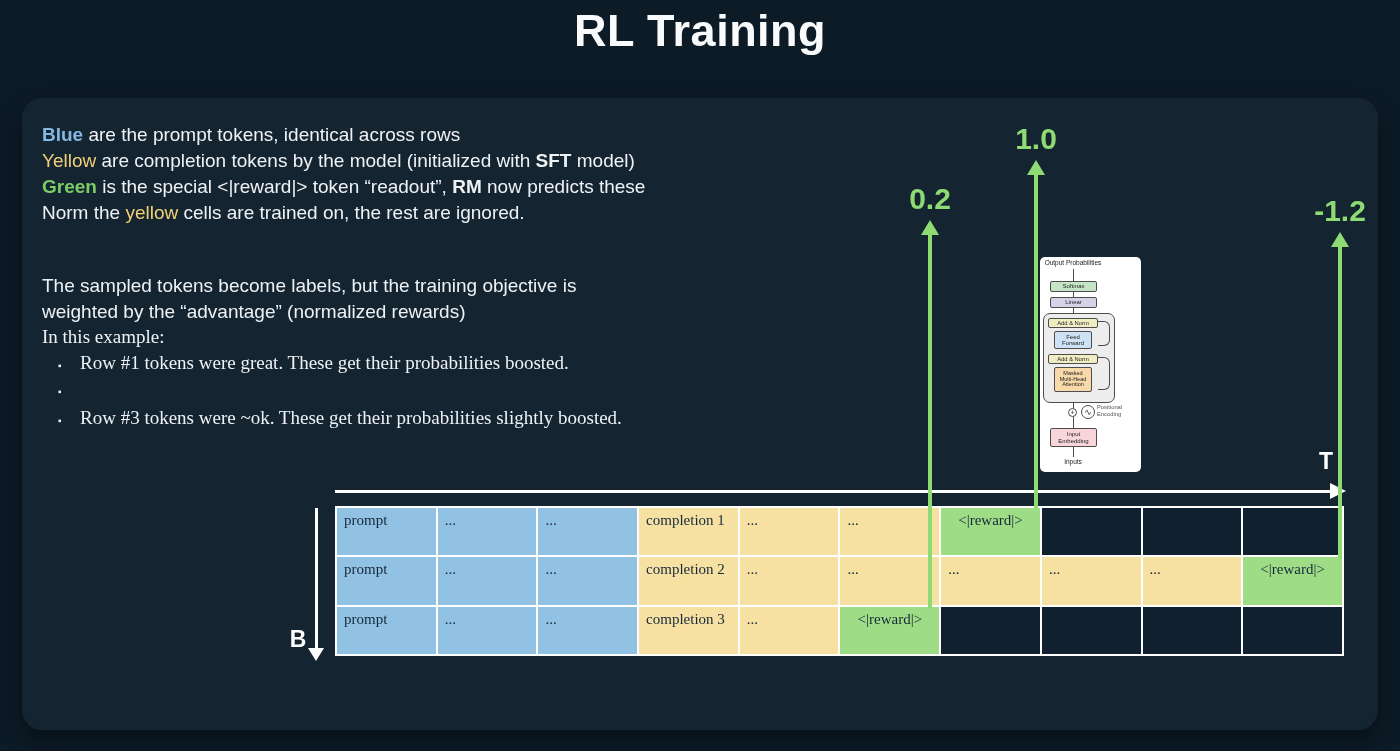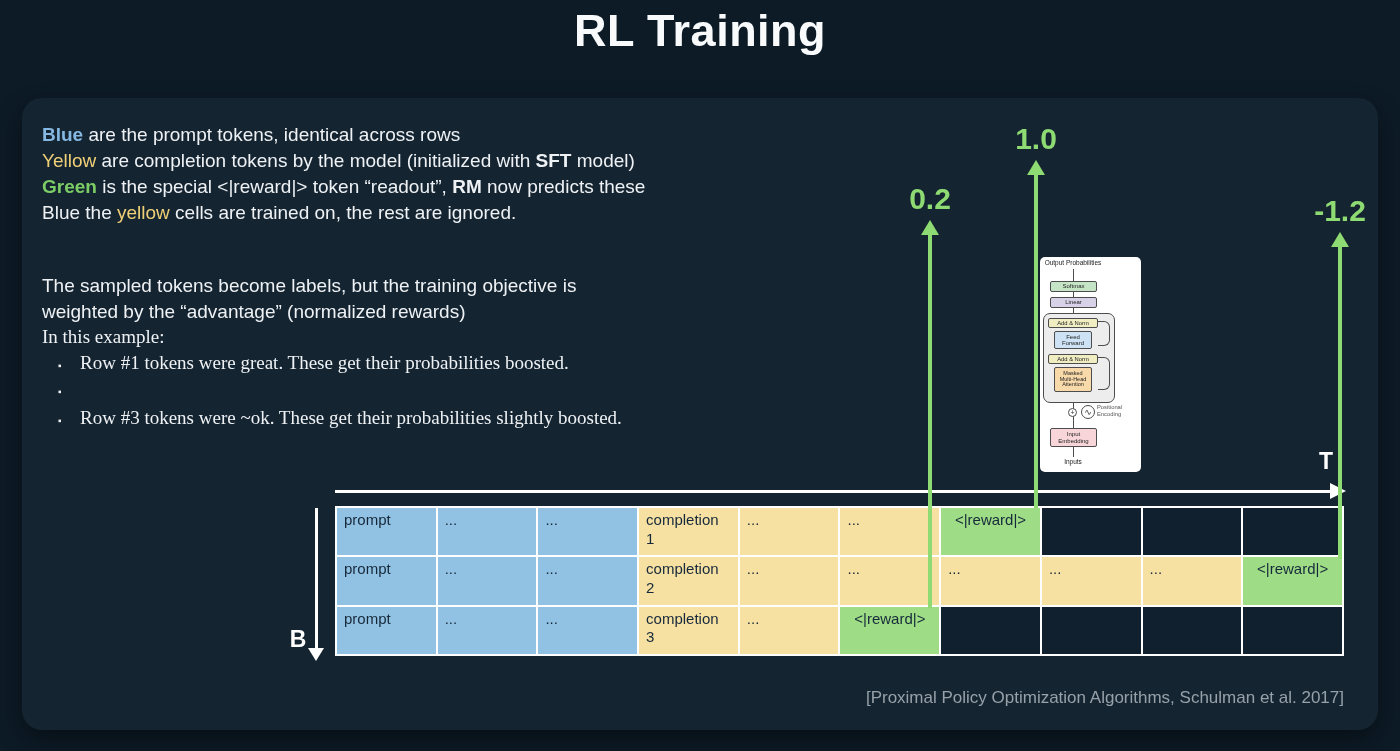--- a/index.html
+++ b/index.html
@@ -32,21 +32,21 @@
     color:#fff;font-size:23px;font-weight:700;}
   .b-axis-line{position:absolute;left:293px;top:410px;width:3px;height:140px;background:var(--axis-white);}
   .b-axis-head{position:absolute;left:286px;top:550px;width:0;height:0;
     border-left:8px solid transparent;border-right:8px solid transparent;border-top:13px solid var(--axis-white);}
   .b-axis-label{position:absolute;left:262px;top:528px;width:28px;text-align:center;
     color:#fff;font-size:23px;font-weight:700;}
   
   .token-table{position:absolute;left:313px;top:408px;width:1009px;height:150px;
     display:grid;grid-template-columns:repeat(10,1fr);grid-template-rows:repeat(3,1fr);
     gap:2px;padding:2px;background:var(--grid-line);z-index:2;}
-  .cell{font-size:15px;color:#16293b;padding:3px 7px;line-height:1.25;overflow:hidden;}
+  .cell{font-size:15px;color:#16293b;padding:3px 7px;line-height:1.25;overflow:hidden;font-family:Liberation Serif, serif;}
   .cell-prompt{background:var(--prompt-cell);}
   .cell-completion{background:var(--completion-cell);}
   .cell-reward{background:var(--reward-cell);text-align:center;padding:3px 2px;}
   .cell-empty{background:var(--empty-cell);}
   
   .reward-value{position:absolute;width:84px;text-align:center;z-index:5;
     color:var(--arrow-green);font-size:30px;font-weight:700;line-height:34px;}
   .arrow-head-up{position:absolute;width:0;height:0;z-index:5;
     border-left:9px solid transparent;border-right:9px solid transparent;
     border-bottom:15px solid var(--arrow-green);}
@@ -80,21 +80,21 @@
       <div>
         <span class="w-blue">Blue</span><span> are the prompt tokens, identical across rows</span>
       </div>
       <div>
         <span class="w-yellow">Yellow</span><span> are completion tokens by the model (initialized with </span><span class="w-bold">SFT</span><span> model)</span>
       </div>
       <div>
         <span class="w-green">Green</span><span> is the special &lt;|reward|&gt; token “readout”, </span><span class="w-bold">RM</span><span> now predicts these</span>
       </div>
       <div>
-        <span>Blue the </span><span class="w-yellow">yellow</span><span> cells are trained on, the rest are ignored.</span>
+        <span>Norm the </span><span class="w-yellow">yellow</span><span> cells are trained on, the rest are ignored.</span>
       </div>
     </div>
 
     <div class="tblock" style="top:158px;margin-top:17px;">
       <div>The sampled tokens become labels, but the training objective is</div>
       <div>weighted by the “advantage” (normalized rewards)</div>
     </div>
 
     <div class="tblock" style="top:226px;font-family:Liberation Serif, serif;">
       <div>In this example:</div>
@@ -180,16 +180,15 @@
       <div class="tf-box" style="left:14px;top:74px;width:38px;height:18px;background:#cde2f4;">Feed Forward</div>
       <div class="tf-box" style="left:8px;top:97px;width:50px;height:10px;background:#f1edc3;font-size:5.8px;">Add &amp; Norm</div>
       <div class="tf-box" style="left:14px;top:110px;width:38px;height:25px;background:#f8d9a9;font-size:5.5px;">Masked Multi-Head Attention</div>
       <div class="tf-circle" style="left:28px;top:151px;width:9px;height:9px;font-size:7px;">+</div>
       <div class="tf-circle" style="left:41px;top:148px;width:14px;height:14px;font-size:9px;">∿</div>
       <div class="tf-pe-label">Positional Encoding</div>
       <div class="tf-box" style="left:10px;top:171px;width:47px;height:19px;background:#f7d5d8;">Input Embedding</div>
       <div class="tf-label" style="left:0;top:201px;width:66px;">Inputs</div>
     </div>
 
-    <div class="citation">[Proximal Policy Optimization Algorithms, Schulman et al. 2017]</div>
 
   </div>
 </div>
 
 </body></html>

